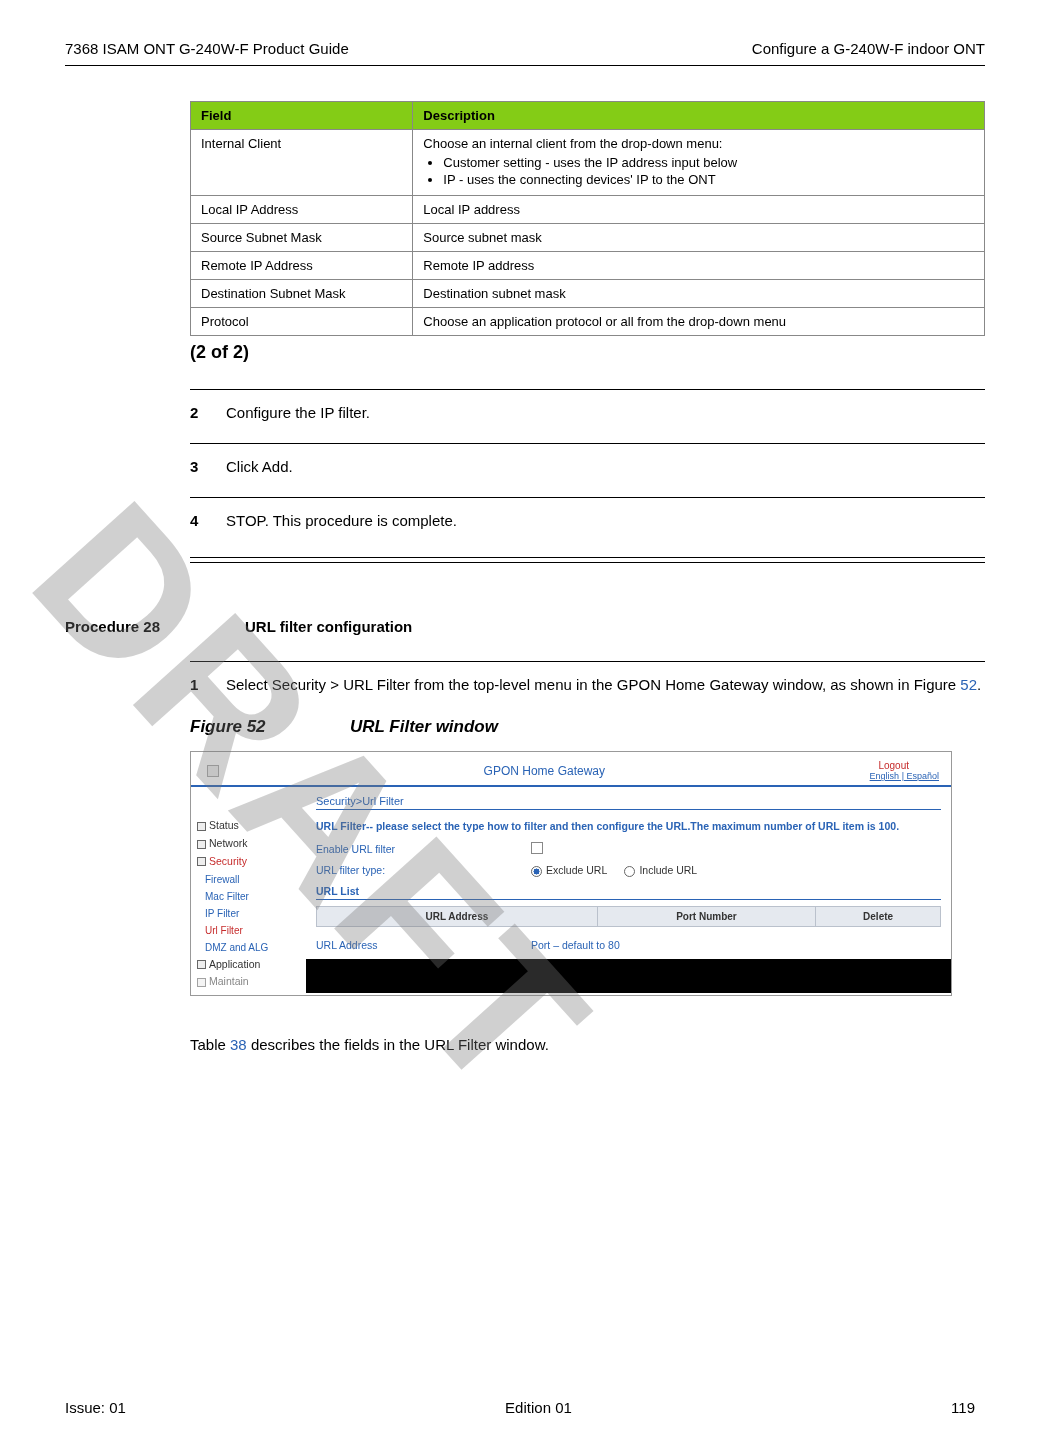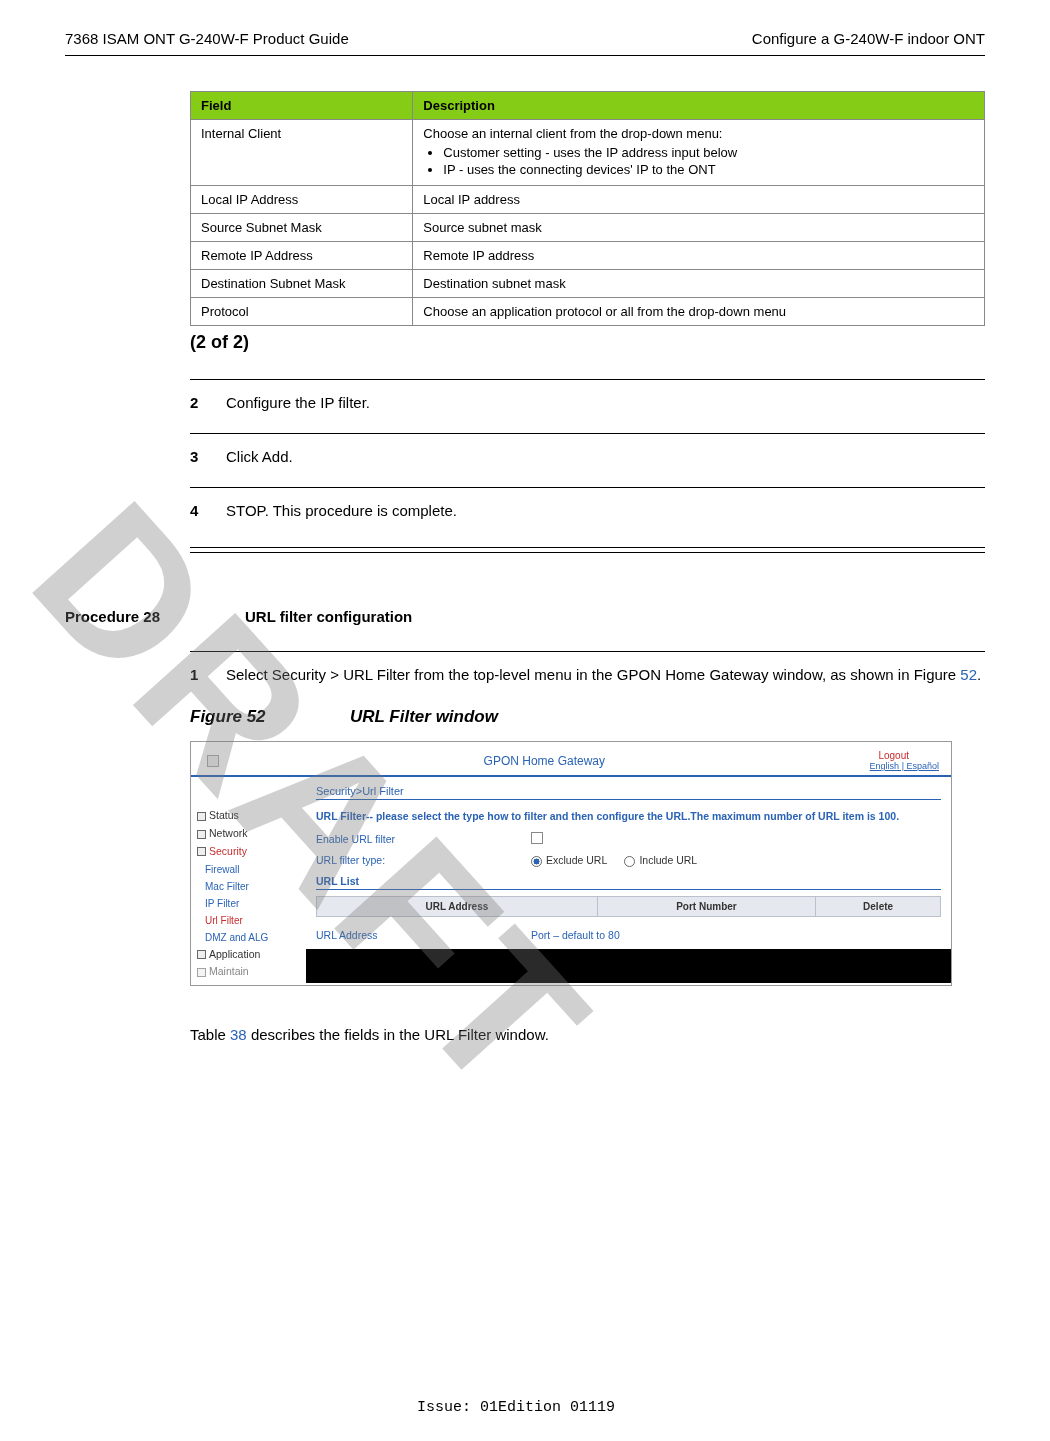--- a/index.html
+++ b/index.html
@@ -5,21 +5,21 @@
   body {
     font-family: Arial, Helvetica, sans-serif;
     margin: 0;
     padding: 0;
     background: #fff;
     color: #000;
     width: 1050px;
     position: relative;
   }
   .page {
-    padding: 30px 65px 30px 65px;
+    padding: 40px 65px 30px 65px;
     box-sizing: border-box;
     min-height: 1441px;
     position: relative;
   }
   .header-row {
     display: flex;
     justify-content: space-between;
     font-size: 15px;
     margin-bottom: 8px;
   }
@@ -192,25 +192,24 @@
     height: 34px; background:#000; margin: 0 -10px 0 -10px;
   }
   .after-fig {
     font-size: 15px;
     margin-top: 40px;
   }
   .footer-row {
     position: absolute;
     bottom: 25px;
     left: 65px;
-    right: 83px;
-    display: flex;
-    justify-content: center;
-    font-size: 15px;
-    font-family: Liberation Mono, monospace;
+    right: 75px;
+    display: flex;
+    justify-content: space-between;
+    font-size: 15px;
   }
   .watermark {
     position: absolute;
     top: 460px;
     left: 160px;
     font-size: 200px;
     font-weight: bold;
     color: rgba(120,120,120,0.35);
     transform: rotate(48deg);
     transform-origin: left top;

